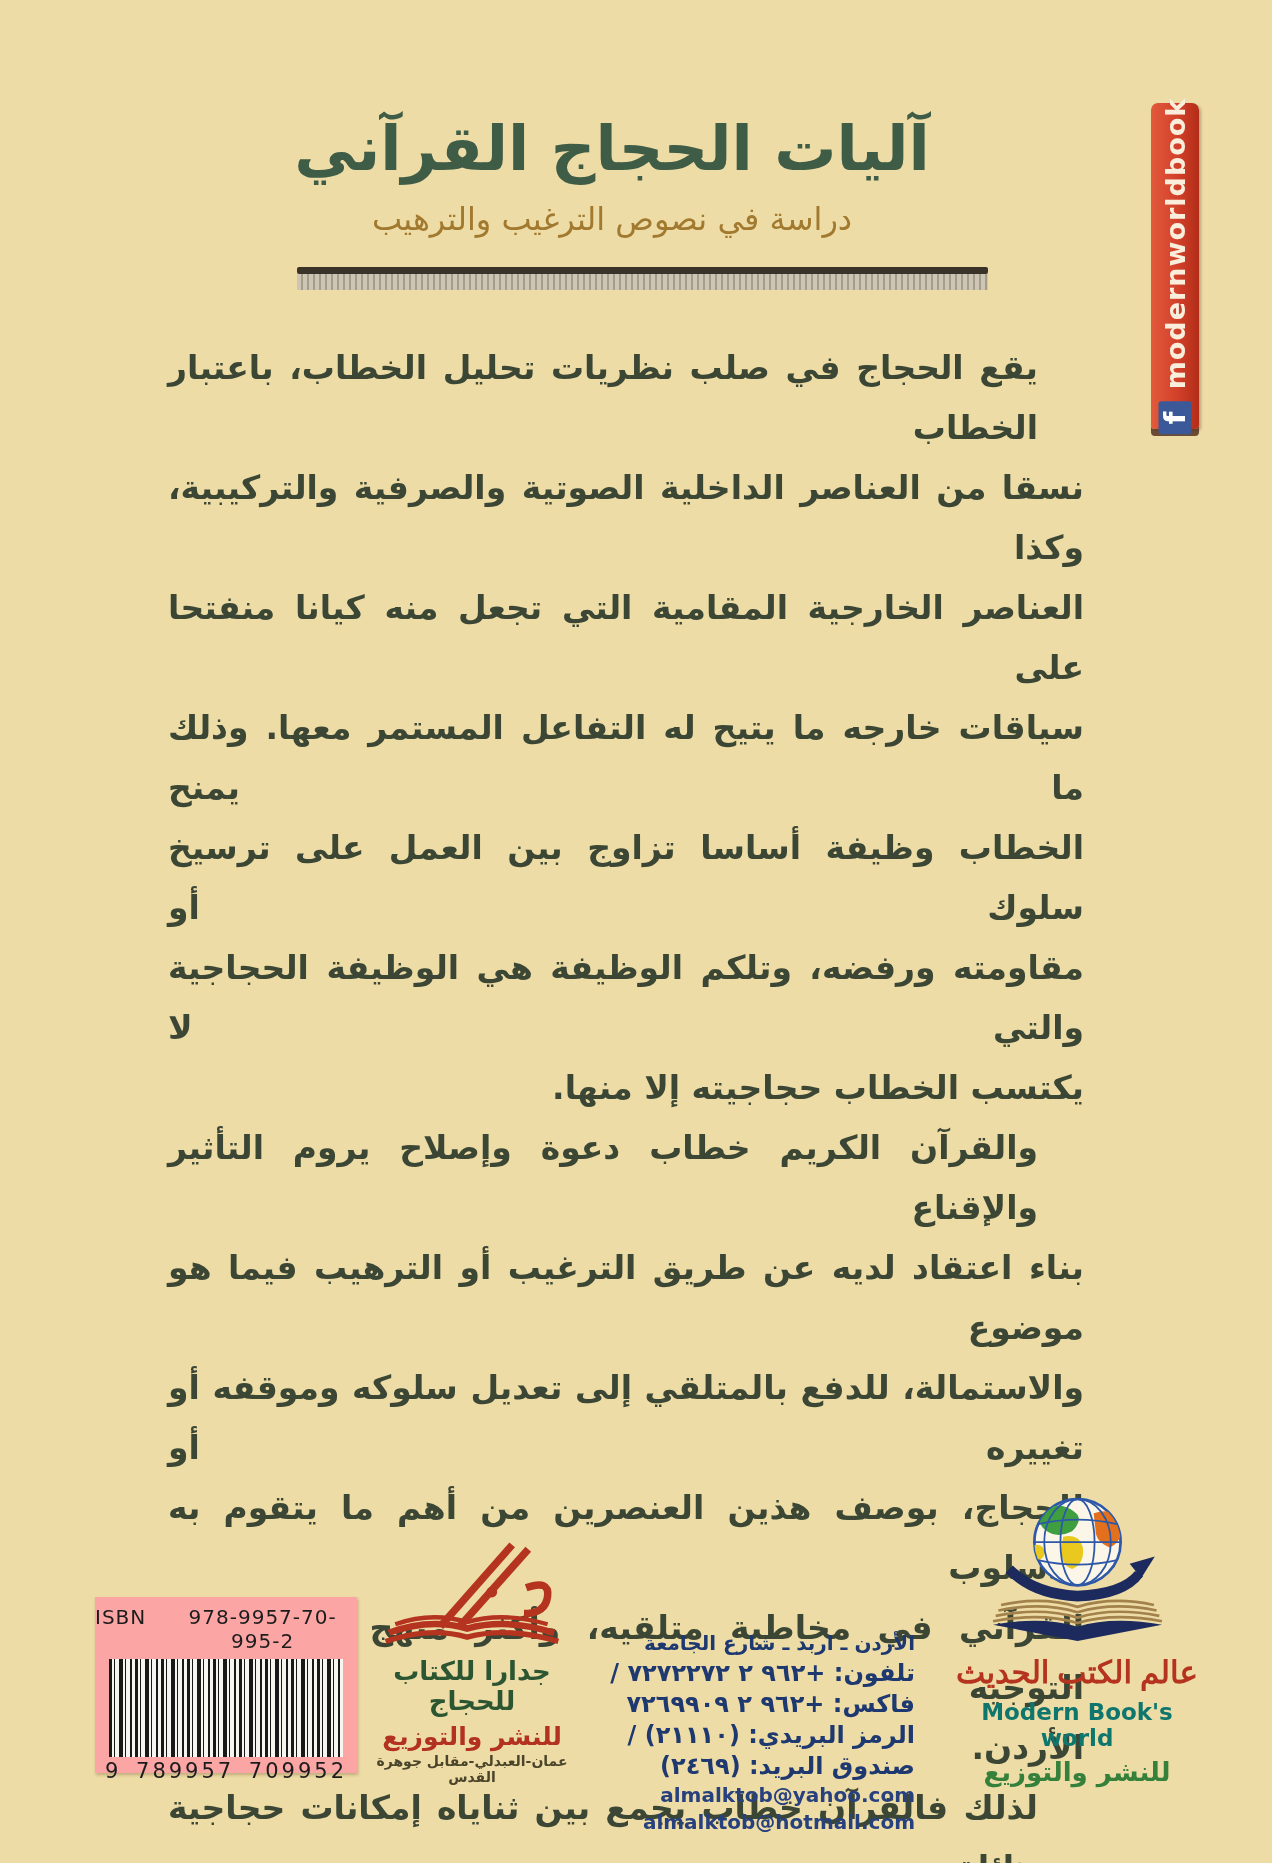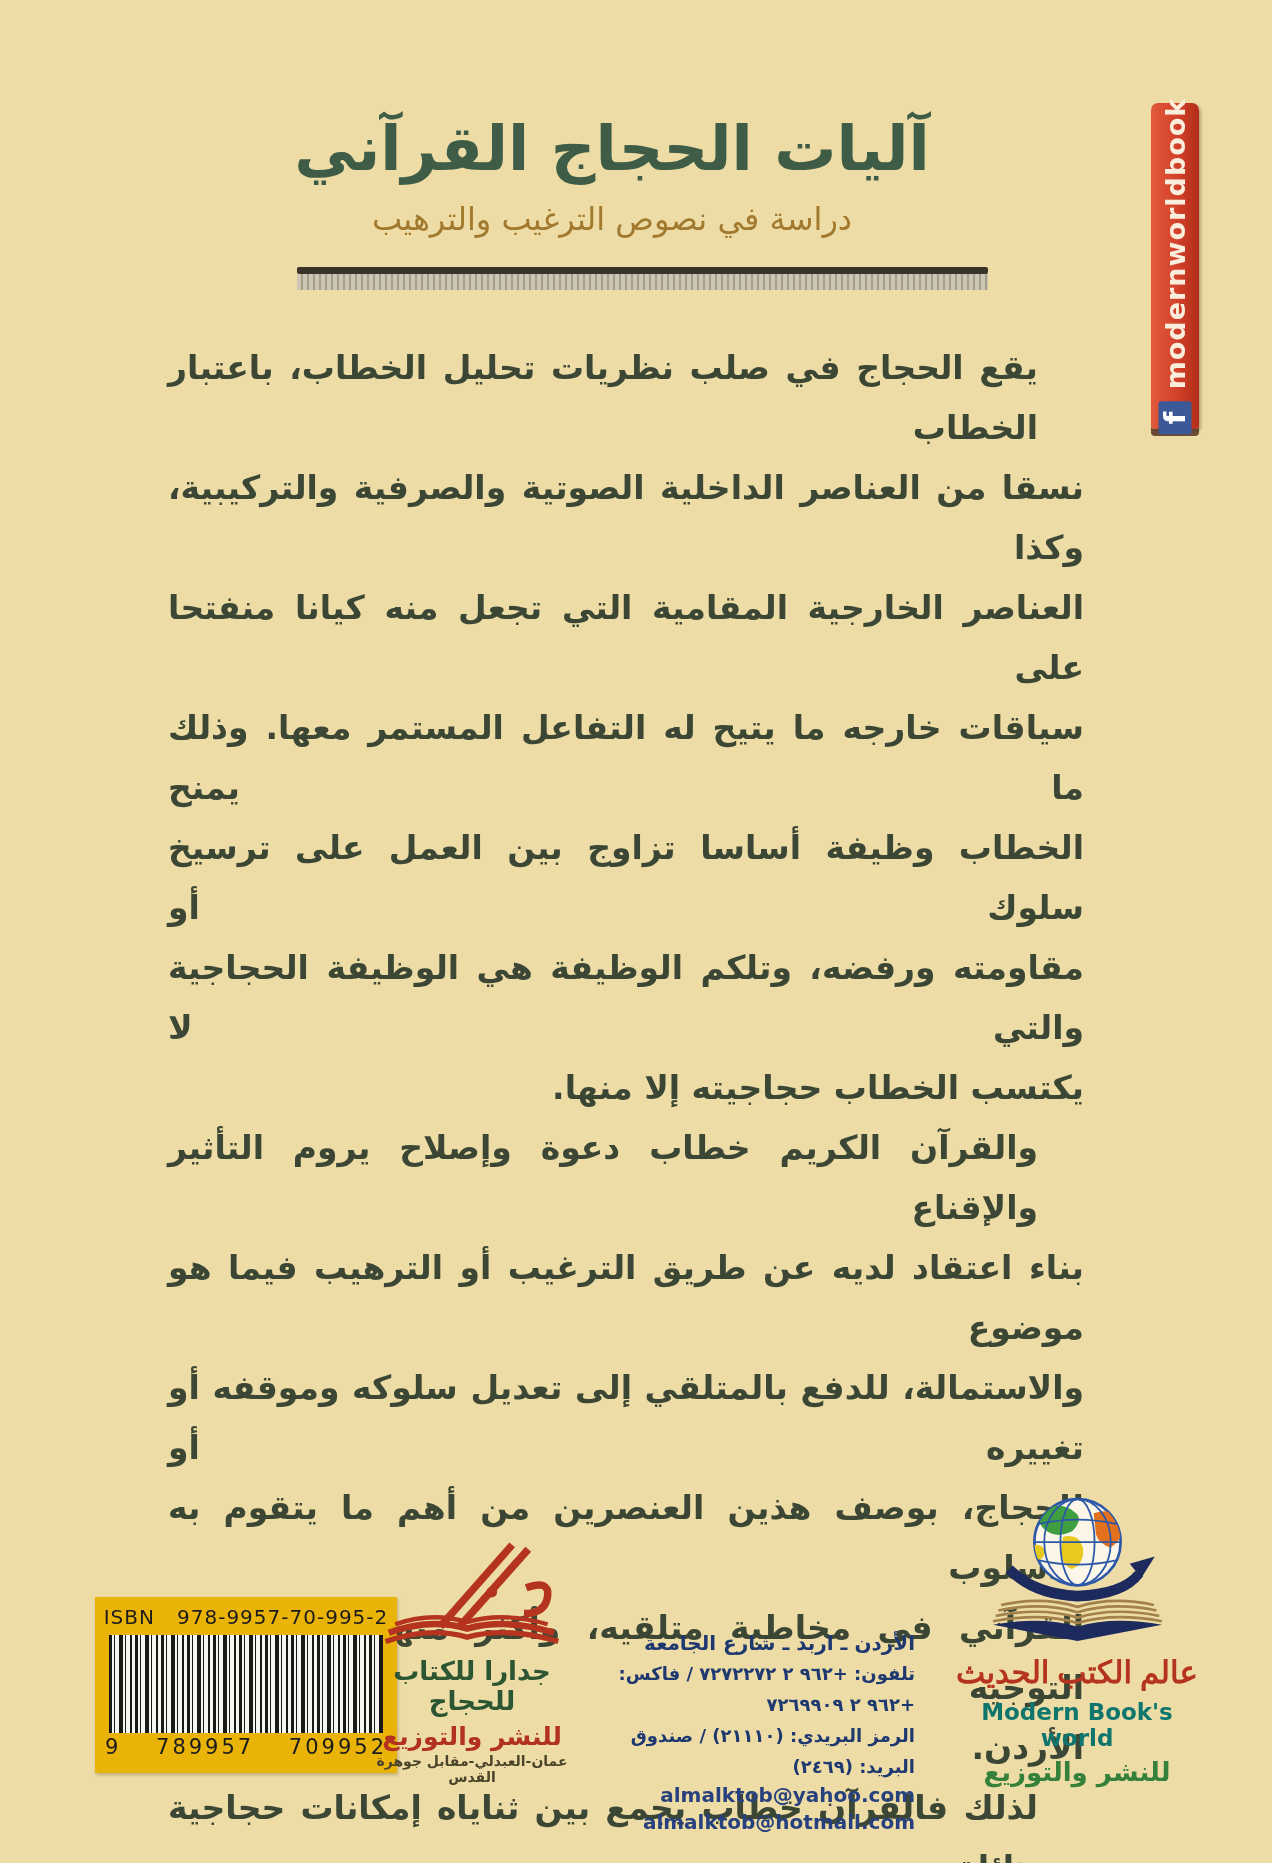--- a/index.html
+++ b/index.html
@@ -44,22 +44,22 @@
   .bodytext{
     position:absolute;left:168px;top:338px;width:916px;
     direction:rtl;
     color:#3b4734;font-weight:bold;font-size:33px;line-height:60px;
   }
   .bodytext .line{text-align:justify;text-align-last:justify;}
   .bodytext .line.last{text-align-last:right;}
   .bodytext .line.indent{padding-right:46px;}
   
   .barcode-box{
-    position:absolute;left:95px;top:1597px;width:302px;height:176px;
-    background:#eab308;box-shadow:1px 2px 3px rgba(80,60,30,.3);
+    position:absolute;left:95px;top:1597px;width:262px;height:176px;
+    background:#fca5a5;box-shadow:1px 2px 3px rgba(80,60,30,.3);
     text-align:center;
   }
   .barcode-box .isbn-line{
     margin-top:8px;font-size:20px;color:#1c1c1c;letter-spacing:1px;
     display:flex;justify-content:center;gap:22px;
   }
   .barcode-bars{
     height:98px;margin:6px 14px 0 14px;
     background:repeating-linear-gradient(90deg,
       #191919 0 3px,#f7f5ef 3px 5px,
@@ -76,21 +76,21 @@
   .jadara{position:absolute;left:352px;top:1532px;width:240px;text-align:center;direction:rtl;}
   .jadara-name{font-size:26px;font-weight:bold;color:#2c5532;margin-top:2px;}
   .jadara-tag{font-size:25px;font-weight:bold;color:#b23120;margin-top:6px;}
   .jadara-addr{font-size:14px;font-weight:bold;color:#4a442a;margin-top:2px;}
   
   .contact{
     position:absolute;left:575px;top:1628px;width:340px;
     direction:rtl;text-align:right;color:#1e3870;font-weight:bold;
   }
   .contact .c1{font-size:20px;line-height:30px;}
-  .contact .c2,.contact .c3{font-size:18px;line-height:31px;}
+  .contact .c2,.contact .c3{font-size:24px;line-height:31px;}
   .contact .em{direction:ltr;font-size:20px;line-height:27px;color:#27407e;}
   
   .modern{position:absolute;left:952px;top:1490px;width:250px;text-align:center;}
   .modern-ar{font-size:31px;font-weight:bold;color:#b5341f;direction:rtl;margin-top:0px;font-family:Liberation Serif, serif;}
   .modern-en{font-size:23px;font-weight:bold;color:#0f766e;margin-top:8px;}
   .modern-tag{font-size:26px;font-weight:bold;color:#35803a;direction:rtl;margin-top:6px;}
 </style>
 </head>
 <body>
 

